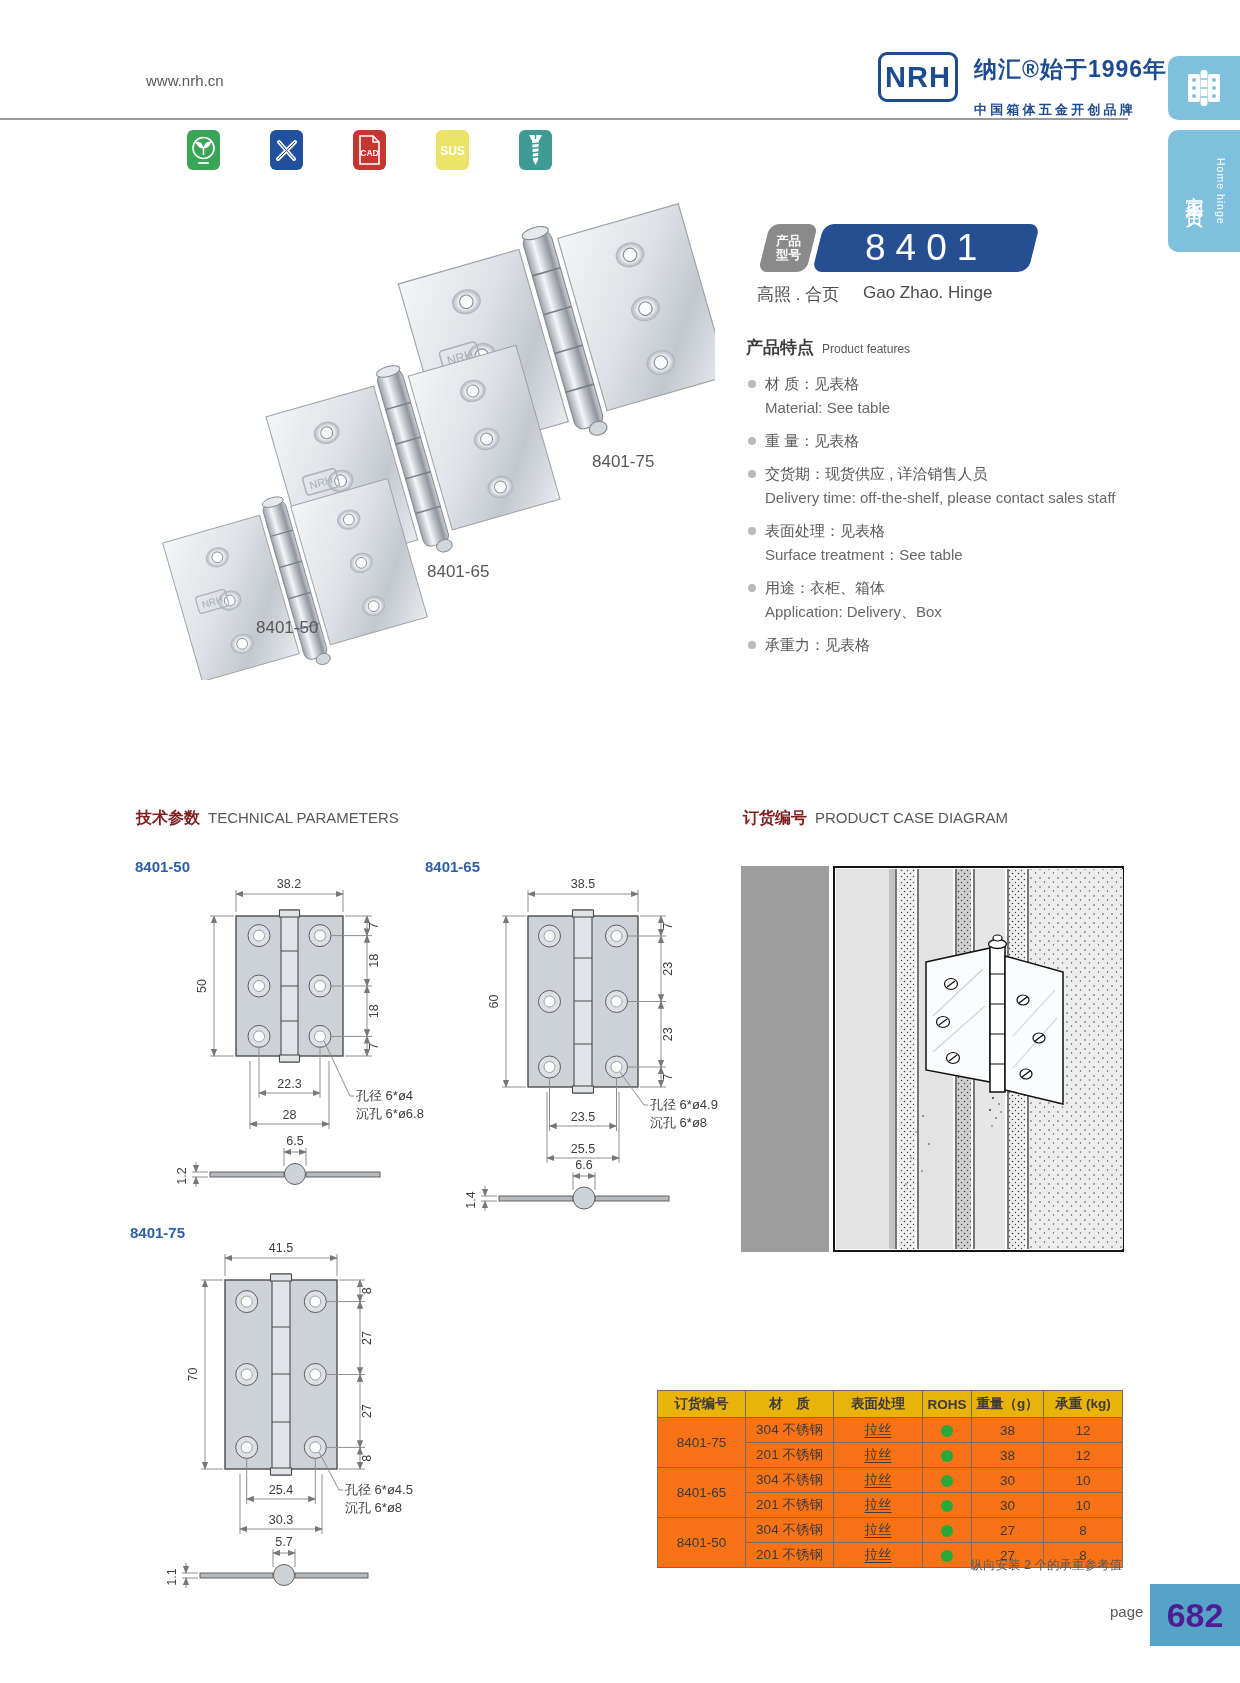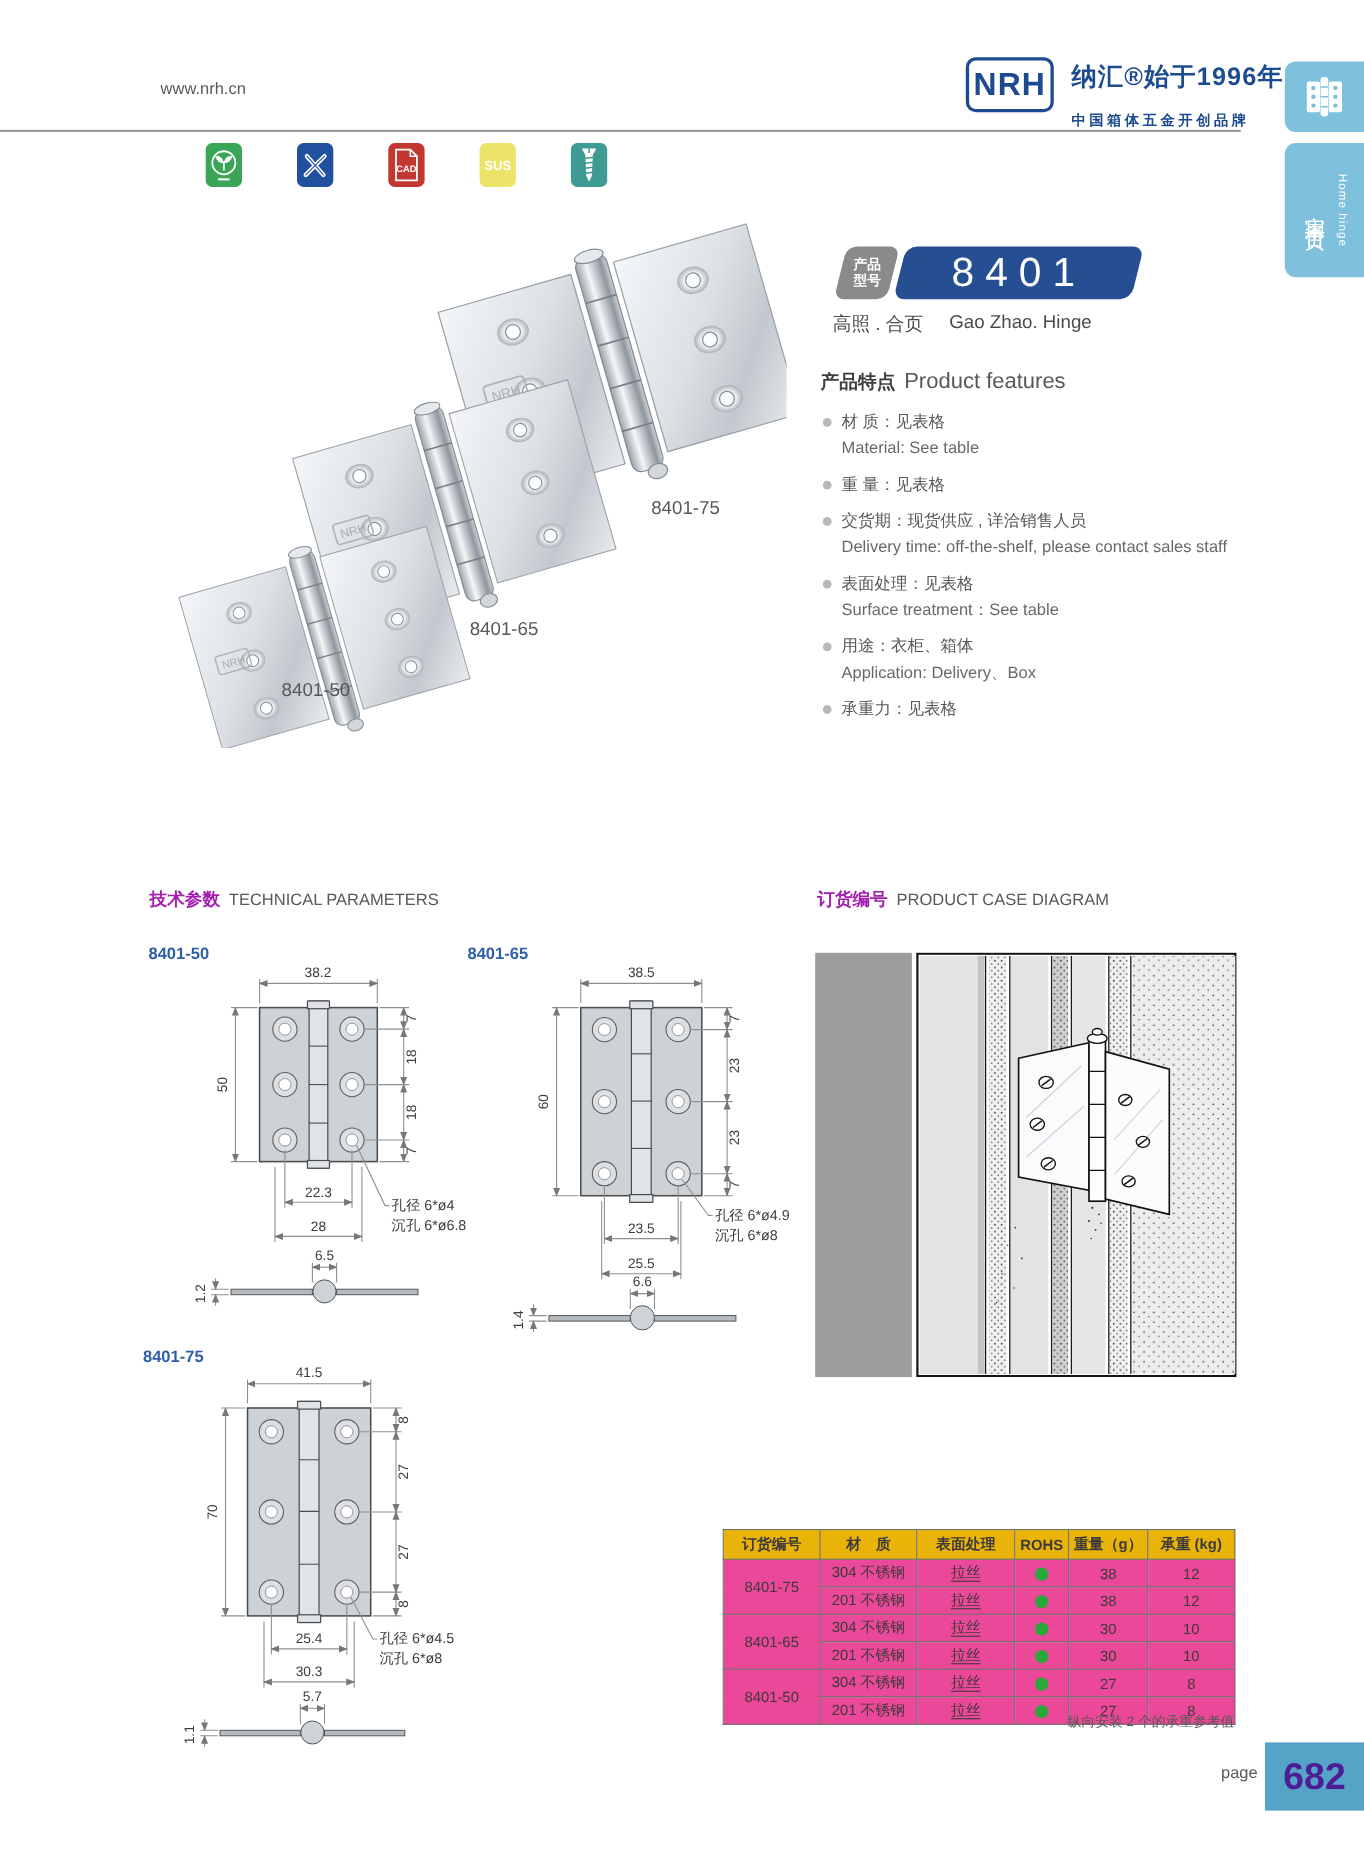--- a/index.html
+++ b/index.html
@@ -41,49 +41,49 @@
   .badge-blue .inner{transform:skewX(14deg);color:#fff;font-size:37px;letter-spacing:10px;}
   .pname-zh{left:757px;top:283px;font-size:17px;color:#4d4b4b;}
   .pname-en{left:863px;top:283px;font-size:17px;color:#4d4b4b;}
 
   
   .photo-label{font-size:17px;color:#595757;}
 
   
   .feat-title{left:746px;top:336px;}
   .feat-title .zh{font-size:17px;font-weight:bold;color:#3f3d3d;}
-  .feat-title .en{font-size:20px;color:#595757;margin-left:8px;margin-top:28px;}
+  .feat-title .en{font-size:12px;color:#595757;margin-left:8px;margin-top:28px;}
   .features{left:748px;top:372px;width:382px;}
   .feat-item{position:relative;padding-left:17px;margin-bottom:9px;}
   .feat-item .dot{position:absolute;left:0;top:8px;width:8px;height:8px;border-radius:50%;background:#b9b9b9;}
   .feat-item .zh{font-size:15px;color:#595757;line-height:24px;}
   .feat-item .en{font-size:15px;color:#696767;line-height:24px;}
 
   
-  .sec-head .zh{font-size:16px;font-weight:bold;color:#a21caf;}
+  .sec-head .zh{font-size:16px;font-weight:bold;color:#7f1d1d;}
   .sec-head .en{font-size:15px;color:#595757;margin-left:8px;}
   .tech-head{left:136px;top:808px;}
   .case-head{left:743px;top:808px;}
 
   
   .diag text{font-family:"Liberation Sans",sans-serif;font-size:12.5px;fill:#3d3d3d;}
   .diag .mlabel{font-size:15px;font-weight:bold;fill:#2d5fa8;}
   .diag .note{font-size:13px;}
   .dim{stroke:#8f8f8f;stroke-width:1;fill:none;}
   .plate{fill:#cdd2d7;stroke:#4c4c4c;stroke-width:1.4;}
   .barrel{fill:#e0e4e8;stroke:#4c4c4c;stroke-width:1.1;}
   .holeO{fill:#dce0e4;stroke:#5d5d5d;stroke-width:1;}
   .holeI{fill:#ffffff;stroke:#8a8a8a;stroke-width:0.8;}
   .sidebar-bar{fill:#b6bbc0;stroke:#555;stroke-width:0.9;}
   .sideknob{fill:#ced3d8;stroke:#555;stroke-width:0.9;}
 
   
   .spec{left:657px;top:1390px;border-collapse:collapse;table-layout:fixed;}
   .spec th,.spec td{border:1px solid #6e6e6e;text-align:center;font-size:13.5px;color:#3c3a3a;
-                    padding:0;height:24px;background:#ec4899;}
+                    padding:0;height:24px;background:#f97316;}
   .spec th{background:#eab308;font-weight:bold;height:26px;}
   .spec .u{text-decoration:underline;text-underline-offset:3px;}
   .rohs-dot{display:inline-block;width:12px;height:12px;border-radius:50%;background:#28a838;vertical-align:middle;}
   .footnote{left:657px;top:1557px;width:465px;text-align:right;font-size:12.5px;color:#595757;}
 
   
   .page-label{left:1110px;top:1603px;font-size:15px;color:#595757;}
   .page-box{left:1150px;top:1584px;width:90px;height:62px;background:#56a3c8;
             display:flex;align-items:center;justify-content:center;}
   .page-box span{color:#4c1d95;font-size:34px;font-weight:bold;}

